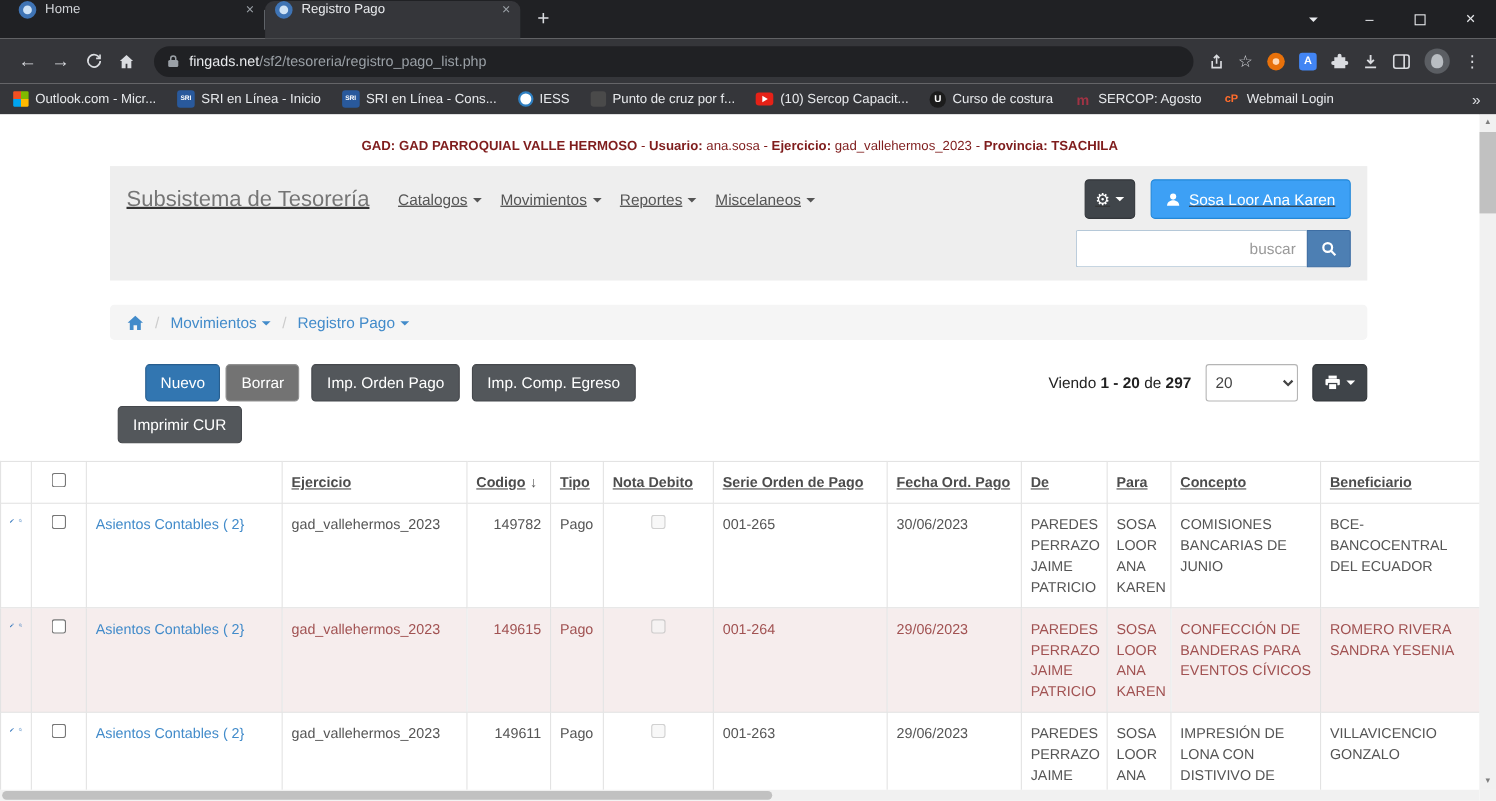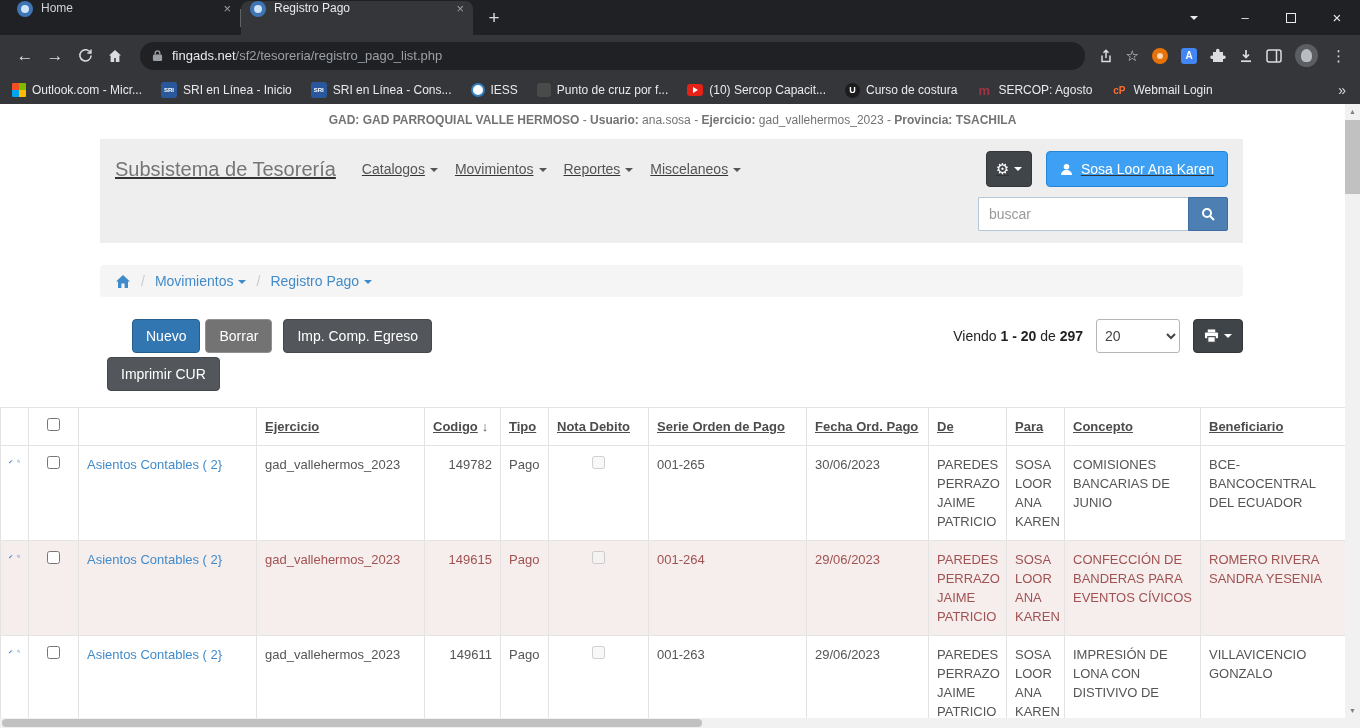--- a/index.html
+++ b/index.html
@@ -47,34 +47,34 @@
   .ic-yt{width:16px;height:12px;background:#e62117;position:relative;}
   .ic-yt::after{content:"";position:absolute;left:6px;top:3px;border-left:5px solid #fff;border-top:3px solid transparent;border-bottom:3px solid transparent;}
   .ic-u{width:15px;height:15px;background:#1c1c1c;border-radius:50%;}
   .ic-u::after{content:"U";color:#fff;font-size:9px;font-weight:bold;}
   .ic-m::after{content:"m";color:#a03344;font-size:13px;font-weight:bold;}
   .ic-cp::after{content:"cP";color:#ff6c2c;font-size:10px;font-weight:bold;}
   .bm-overflow{margin-left:auto;margin-right:14px;color:#dadce0;font-size:14px;}
 
   
   .page{position:absolute;top:104px;left:0;width:1345px;height:614px;background:#fff;overflow:hidden;color:#333;}
-  .infobar{text-align:center;padding-top:9px;font-size:12px;color:#737373;}
+  .infobar{text-align:center;padding-top:9px;font-size:12px;color:#7f1d1d;margin-top:12px;}
   .infobar b{font-weight:bold;}
   .container{width:1143px;margin:12px 0 0 100px;}
 
   .panel{background:#eeeeee;padding:12px 15px 12px;}
   .panel-top{display:flex;align-items:center;height:36px;text-decoration:underline;}
   .app-title{font-size:20px;color:#757575;margin-right:26px;white-space:nowrap;}
   .menus{display:flex;gap:17px;align-items:center;}
   .menu{font-size:14px;color:#555;cursor:default;white-space:nowrap;}
   .panel-right{margin-left:auto;display:flex;gap:14px;align-items:center;}
   .gear-btn{height:36px;width:46px;background:#40454a;border:1px solid #33373b;border-radius:4px;color:#fff;display:flex;align-items:center;justify-content:center;font-size:15px;}
   .user-btn{height:36px;padding:0 13px;background:#3da0f5;border:1px solid #2387d8;border-radius:4px;color:#fff;font-size:14px;display:flex;align-items:center;gap:8px;white-space:nowrap;}
   .search-row{display:flex;justify-content:flex-end;margin-top:10px;}
-  .search-input{width:210px;height:34px;border:1px solid #b5c8d8;border-right:none;padding:0 10px;font-size:14px;color:#555;outline:none;border-radius:2px 0 0 2px;}
+  .search-input{width:210px;height:34px;border:1px solid #b5c8d8;border-right:none;padding:0 10px;font-size:14px;color:#555;outline:none;border-radius:2px 0 0 2px;text-align:right;}
   .search-input::placeholder{color:#9a9a9a;}
   .search-btn{width:40px;height:34px;background:#4d7fb3;border:1px solid #3d6da3;border-radius:0 2px 2px 0;display:flex;align-items:center;justify-content:center;}
 
   .breadcrumb{margin-top:22px;background:#f5f5f5;border-radius:4px;padding:8px 15px;display:flex;align-items:center;gap:10px;font-size:14px;}
   .breadcrumb a{color:#428bca;text-decoration:none;white-space:nowrap;}
   .bc-sep{color:#ccc;}
 
   .actions{margin-top:22px;display:flex;align-items:center;}
   .btn{height:34px;padding:0 13px;font-size:14px;color:#fff;border-radius:4px;border:1px solid transparent;display:inline-flex;align-items:center;white-space:nowrap;cursor:default;font-family:"Liberation Sans",sans-serif;}
   .btn-primary{background:#3276b1;border-color:#285e8e;margin-left:32px;}
@@ -280,20 +280,21 @@
         </svg>
       <span class="bc-sep">/</span>
       <a style="color:#428bca;"><span>Movimientos</span><span class="caret"></span></a>
       <span class="bc-sep">/</span>
       <a style="color:#428bca;"><span>Registro Pago</span><span class="caret"></span></a>
     </div>
 
     <div class="actions">
       <button class="btn btn-primary mr5">Nuevo</button>
       <button class="btn btn-muted mr10">Borrar</button>
+      <button class="btn btn-dark mr10">Imp. Orden Pago</button>
       <button class="btn btn-dark">Imp. Comp. Egreso</button>
       <div class="actions-right">
         <span class="viendo">
           <span>Viendo</span>
           <b>1 - 20</b>
           <span>de</span>
           <b>297</b>
         </span>
         <select class="page-size">
           <option>20</option>

